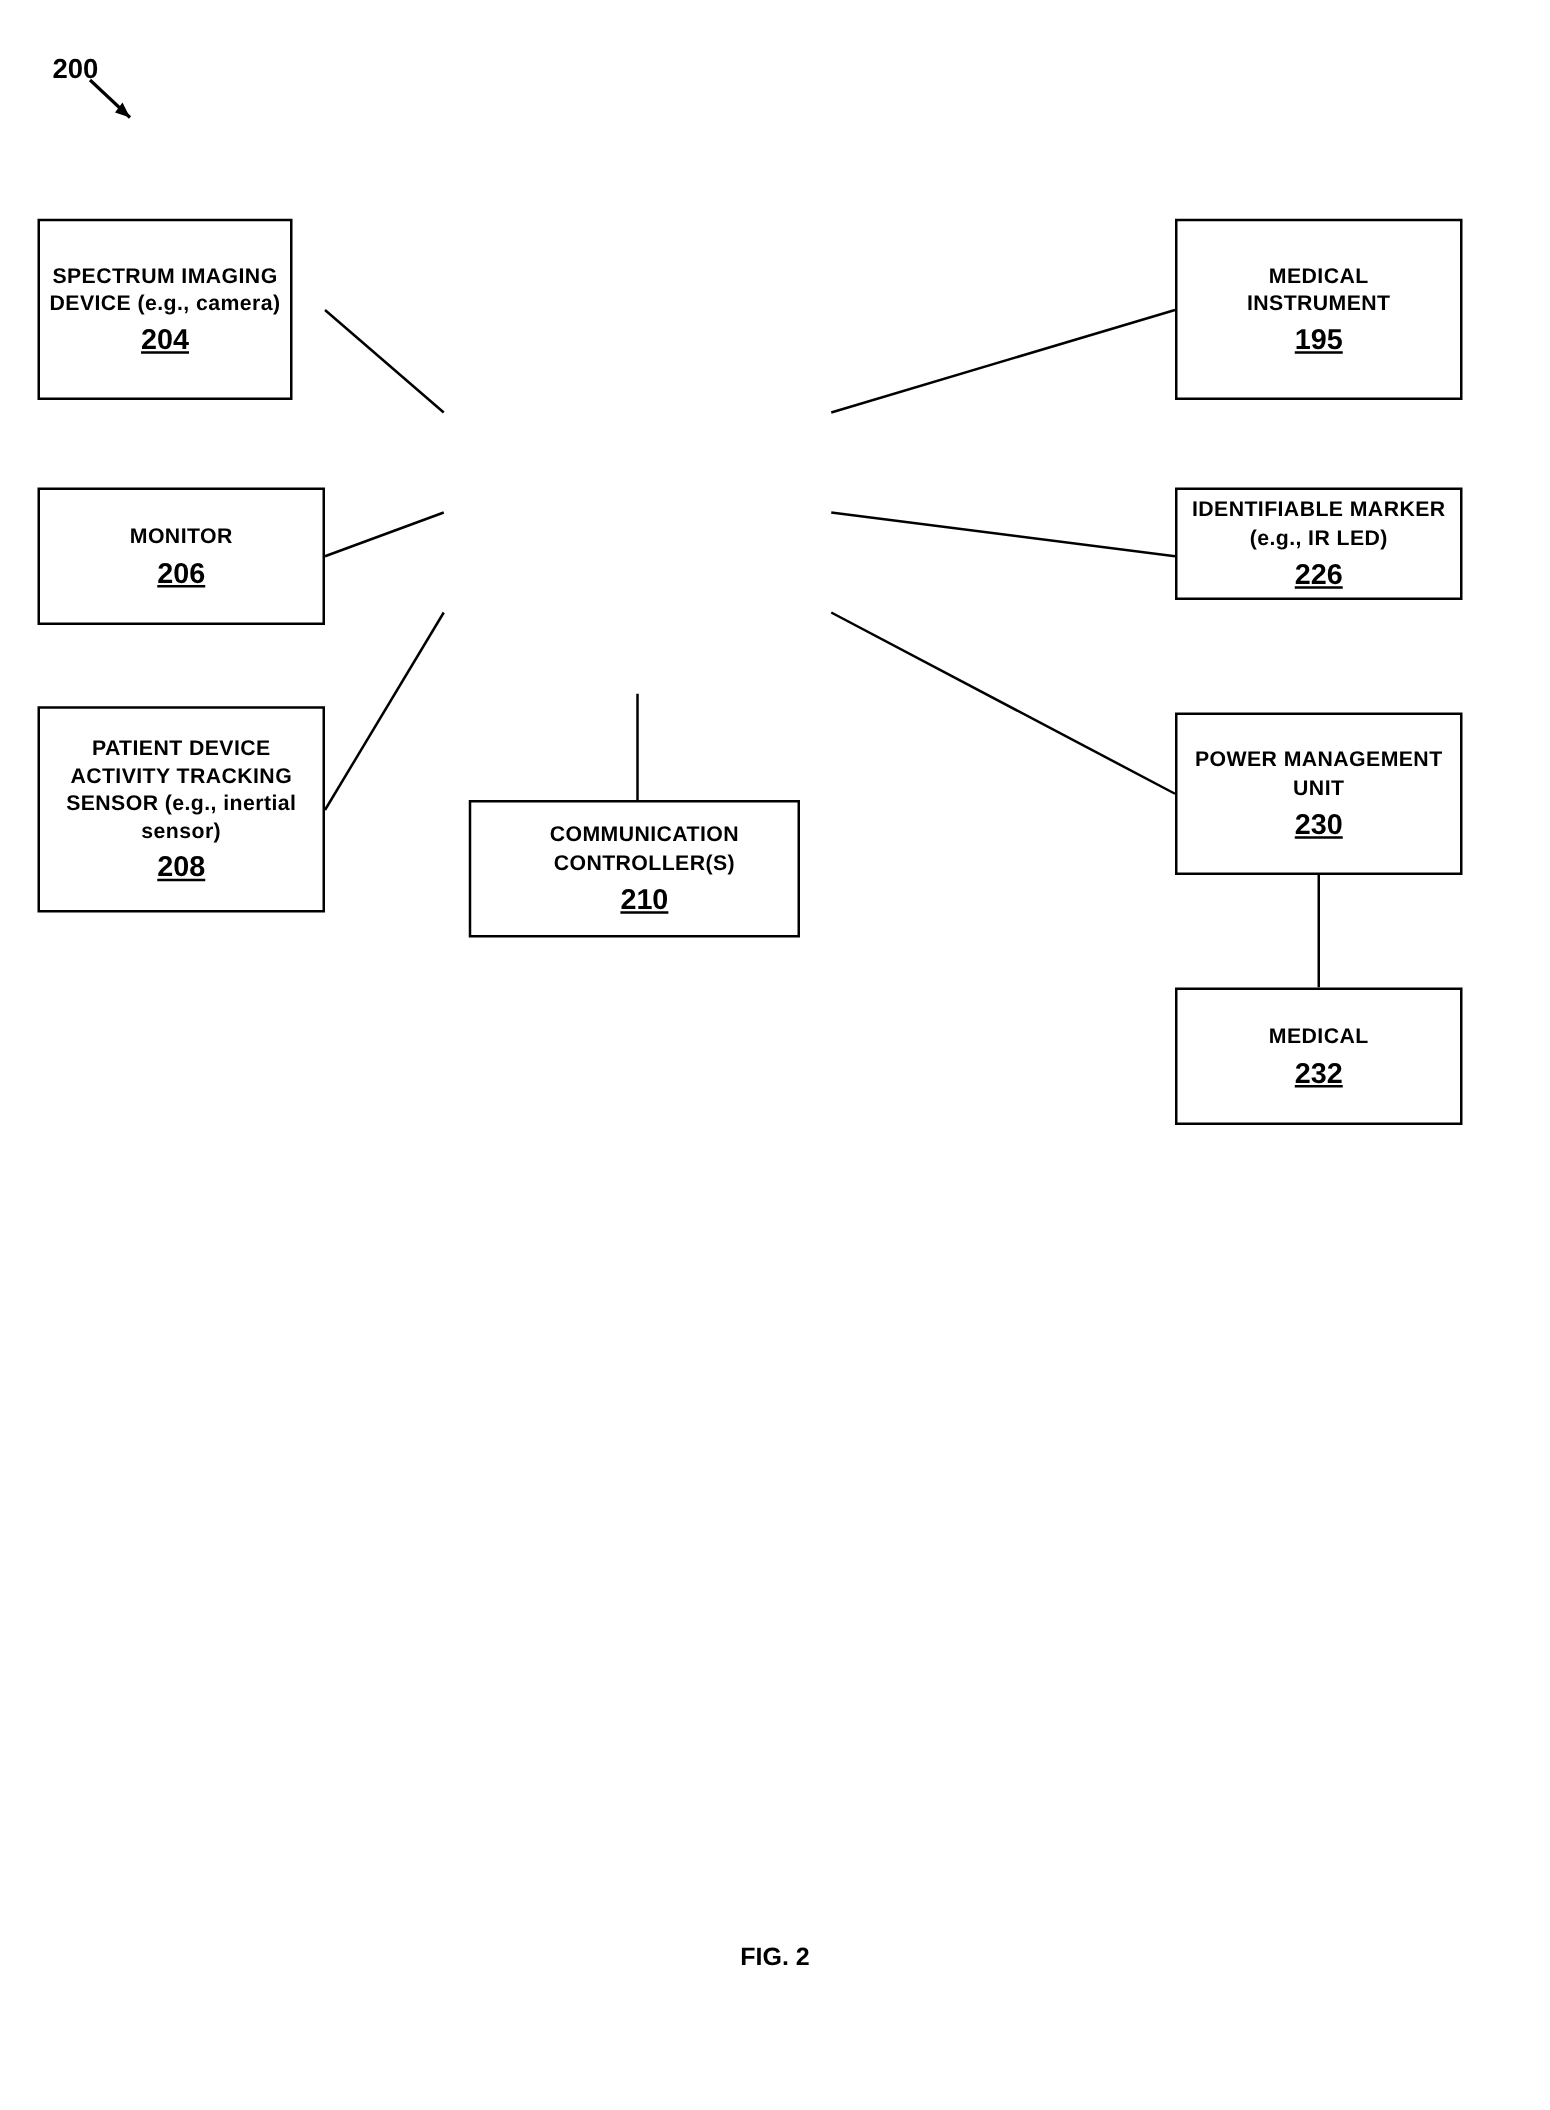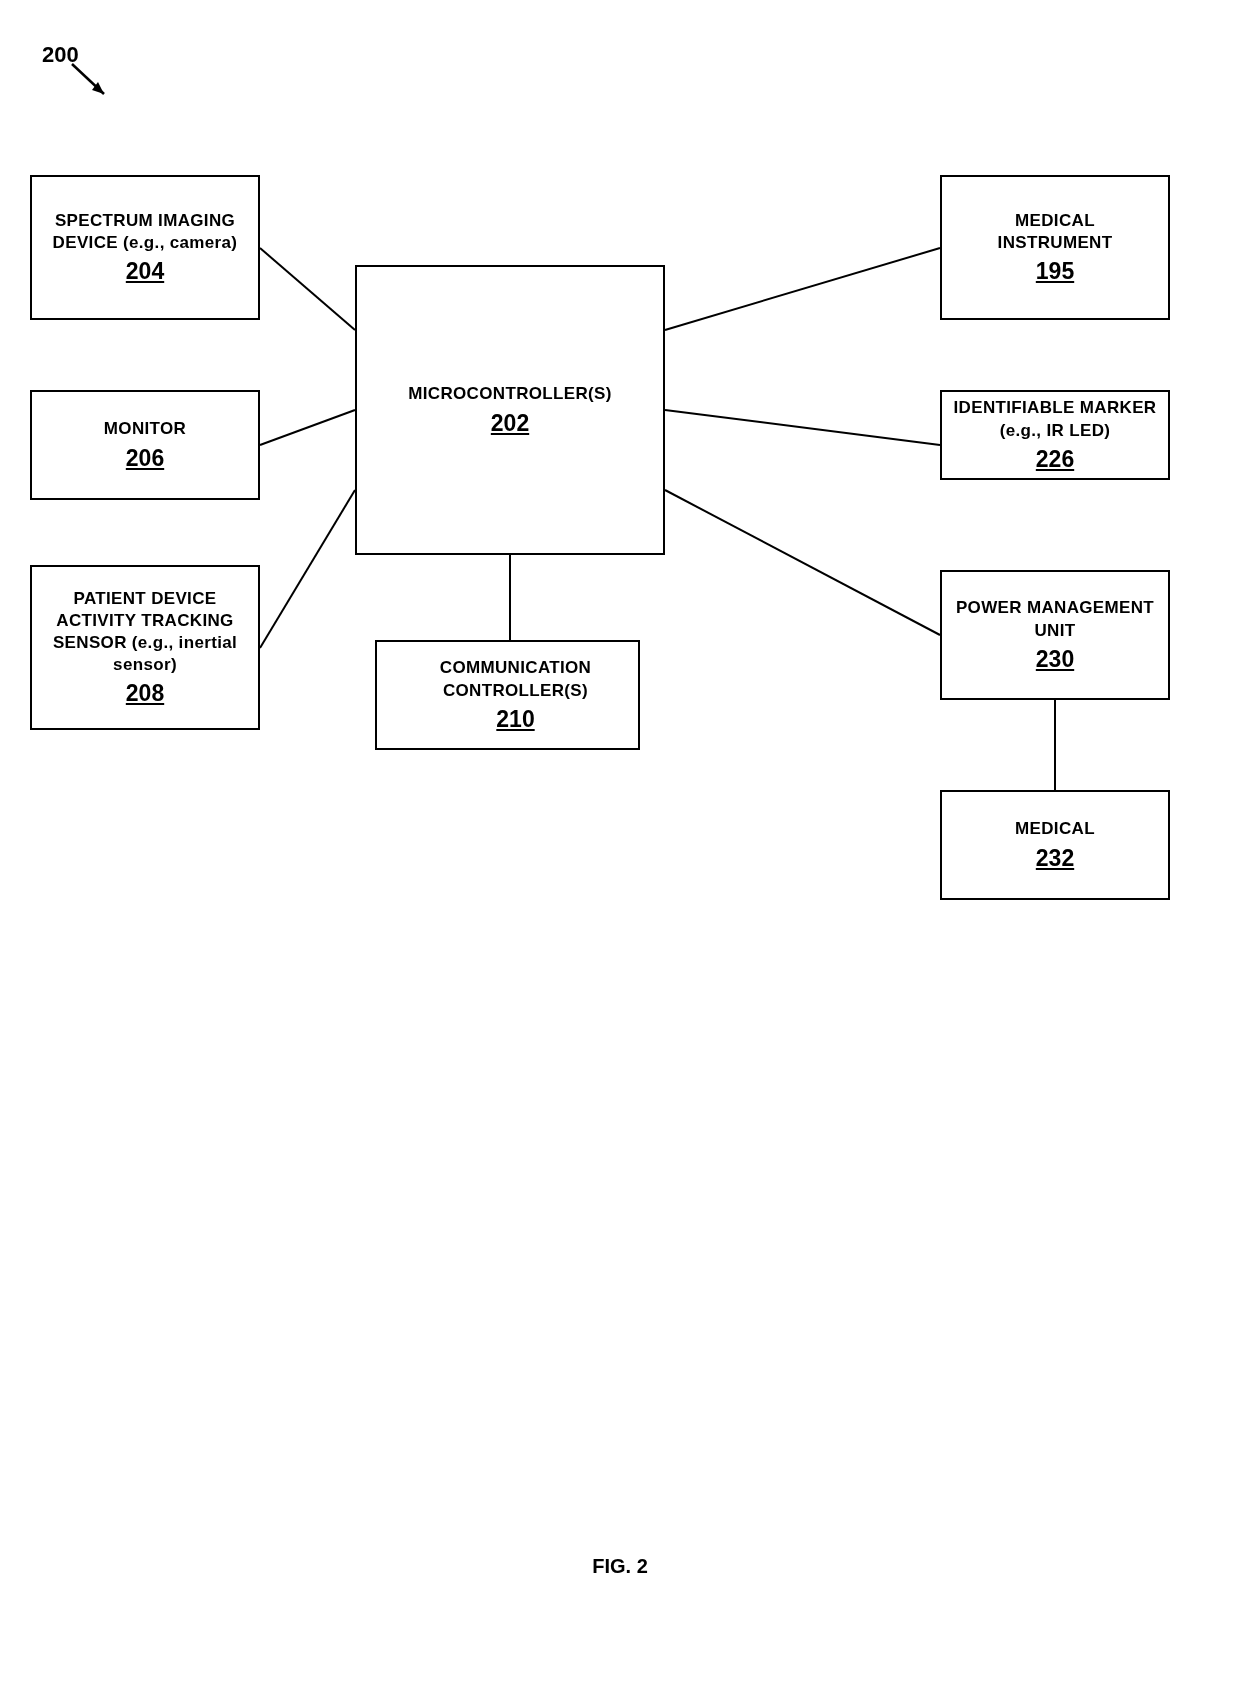--- a/index.html
+++ b/index.html
@@ -91,43 +91,39 @@
 
     <line x1="665" y1="410" x2="940" y2="445" stroke="#000" stroke-width="2"></line>
 
     <line x1="665" y1="490" x2="940" y2="635" stroke="#000" stroke-width="2"></line>
 
     <line x1="510" y1="555" x2="510" y2="640" stroke="#000" stroke-width="2"></line>
 
     <line x1="1055" y1="700" x2="1055" y2="790" stroke="#000" stroke-width="2"></line>
   </svg>
 
-  <div class="box" style="left:30px; top:175px; width:230px; height:145px;">
+  <div class="box" style="left:30px; top:175px; width:204px; height:145px;">
     <span class="box-label" style="white-space: pre-line;">SPECTRUM IMAGING
 DEVICE (e.g., camera)</span>
     <span class="box-number">204</span>
   </div>
 
   <div class="box" style="left:30px; top:390px; width:230px; height:110px;">
     <span class="box-label">MONITOR</span>
     <span class="box-number">206</span>
   </div>
 
   <div class="box" style="left:30px; top:565px; width:230px; height:165px;">
     <span class="box-label" style="white-space: pre-line;">PATIENT DEVICE
 ACTIVITY TRACKING
 SENSOR (e.g., inertial
 sensor)</span>
     <span class="box-number">208</span>
   </div>
 
-  <div class="box" style="left:355px; top:265px; width:310px; height:290px;">
-    <span class="box-label">MICROCONTROLLER(S)</span>
-    <span class="box-number">202</span>
-  </div>
 
   <div class="box" style="left:375px; top:640px; width:265px; height:110px;padding-left:16px;">
     <span class="box-label" style="white-space: pre-line;">COMMUNICATION
 CONTROLLER(S)</span>
     <span class="box-number">210</span>
   </div>
 
   <div class="box" style="left:940px; top:175px; width:230px; height:145px;">
     <span class="box-label" style="white-space: pre-line;">MEDICAL
 INSTRUMENT</span>

